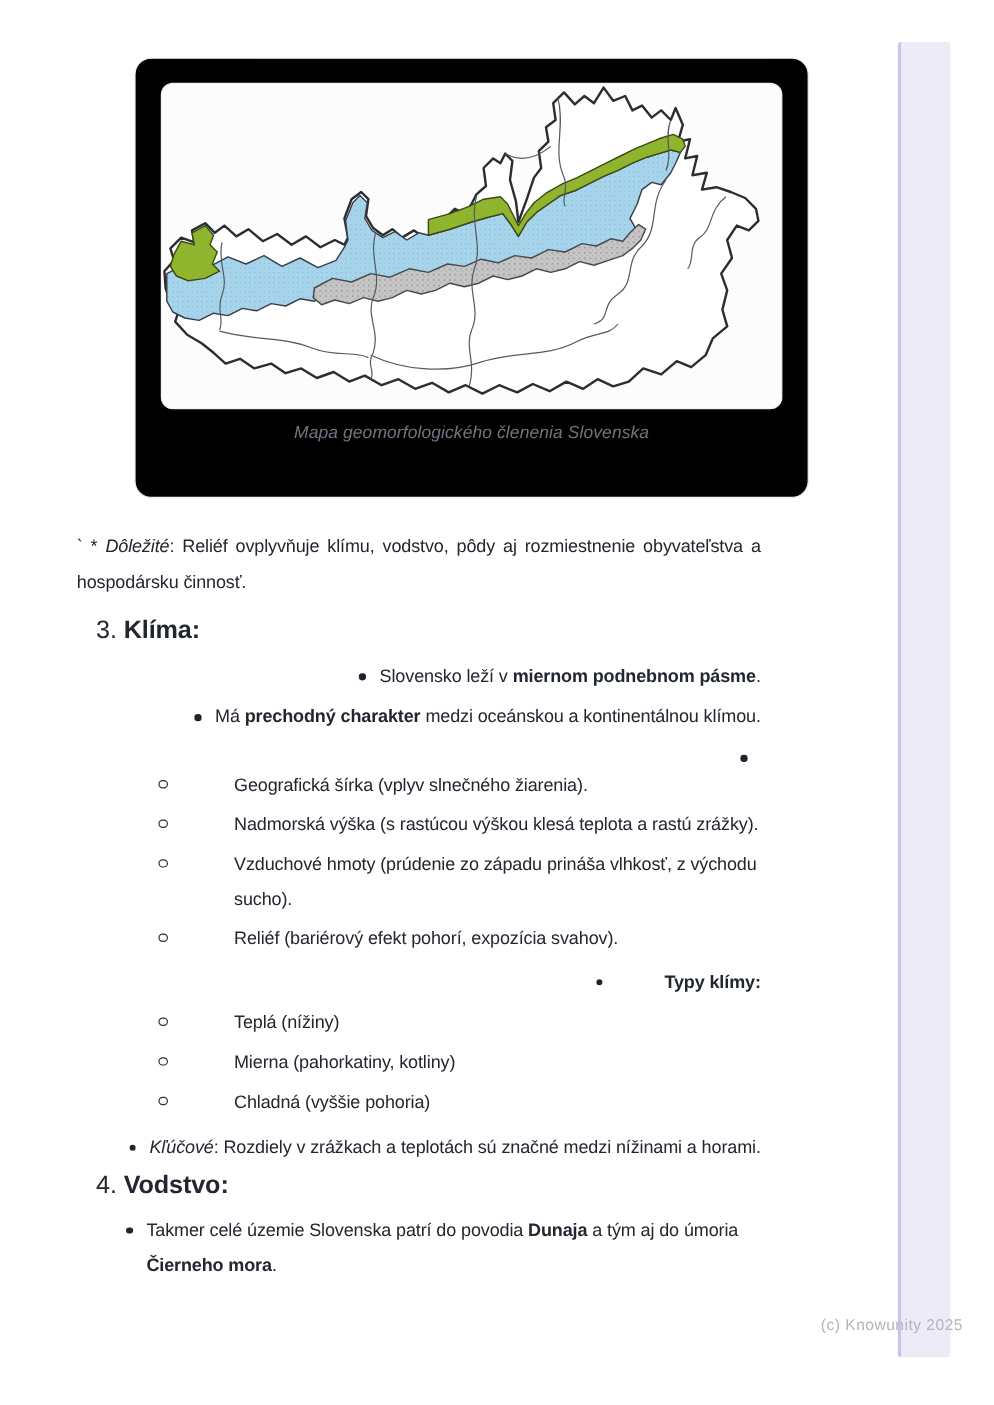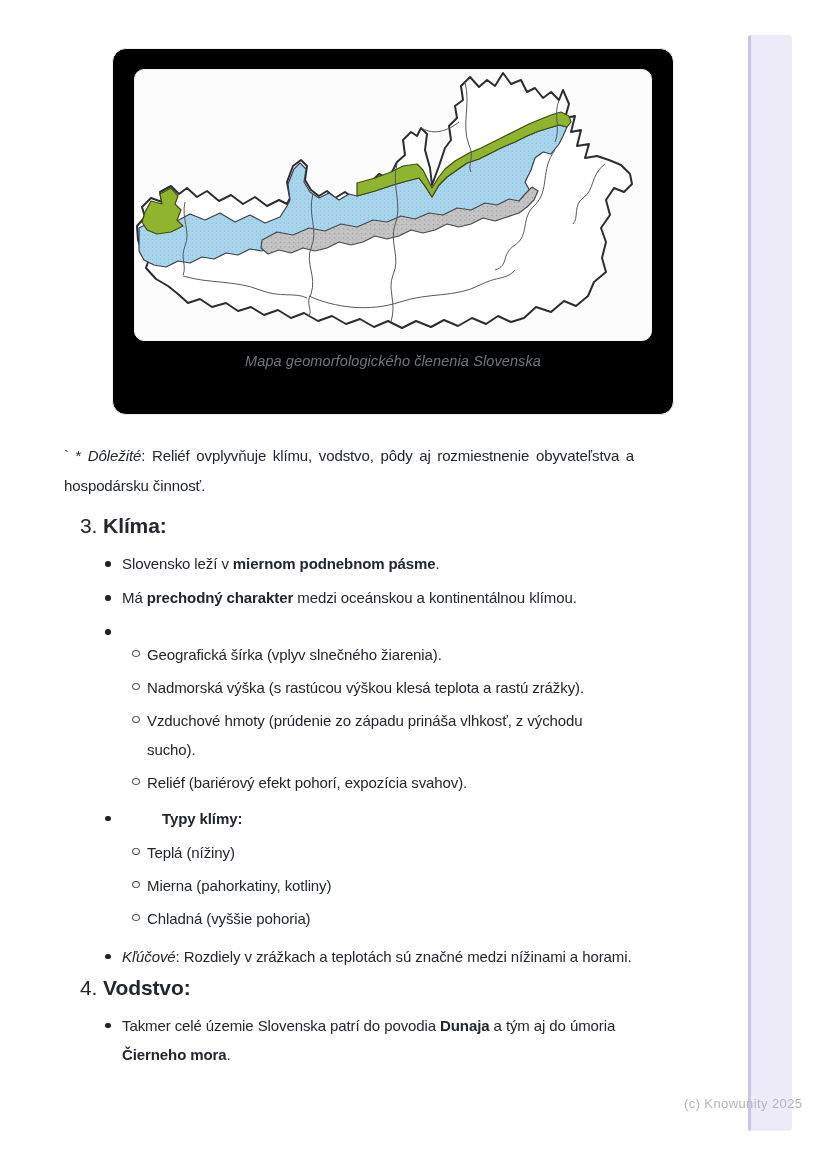--- a/index.html
+++ b/index.html
@@ -24,24 +24,24 @@
     font-style:italic;font-size:14.5px;color:#6f7680;letter-spacing:.1px;
   }
   
   .content{position:absolute;left:64px;top:441px;width:570px;font-size:15px;letter-spacing:-0.1px;}
   .intro{margin:0 0 5px 0;line-height:30px;text-align:justify;}
   .intro i{font-style:italic;}
   .sec{margin:0 0 11px 16px;line-height:24px;font-size:21px;}
   .sec b{font-weight:700;}
   .sec.first{margin-top:13px;}
   .li1,.li2{display:flex;margin-bottom:5px;}
-  .li2{margin-bottom:4px;}
+  .li2{margin-bottom:4px;gap:48px;}
   .mcol{width:20px;flex:none;display:flex;}
   .m2col{width:16px;flex:none;display:flex;}
-  .li1{margin-left:38px;}
+  .li1{margin-left:38px;justify-content:flex-end;}
   .li2{margin-left:67px;}
   .b1{width:5.5px;height:5.5px;border-radius:50%;background:#1e232d;margin:12px 0 0 3px;flex:none;}
   .b2{width:5.5px;height:5.5px;border-radius:50%;border:1.6px solid #2a2f3a;margin:10px 0 0 1px;flex:none;box-sizing:content-box;}
   .txt{line-height:29px;}
   .txt b{font-weight:700;}
   .txt i{font-style:italic;}
   .gap7{margin-top:7px;gap:40px;}
   .gap9{margin-top:9px;}
   
   .side-bar{

